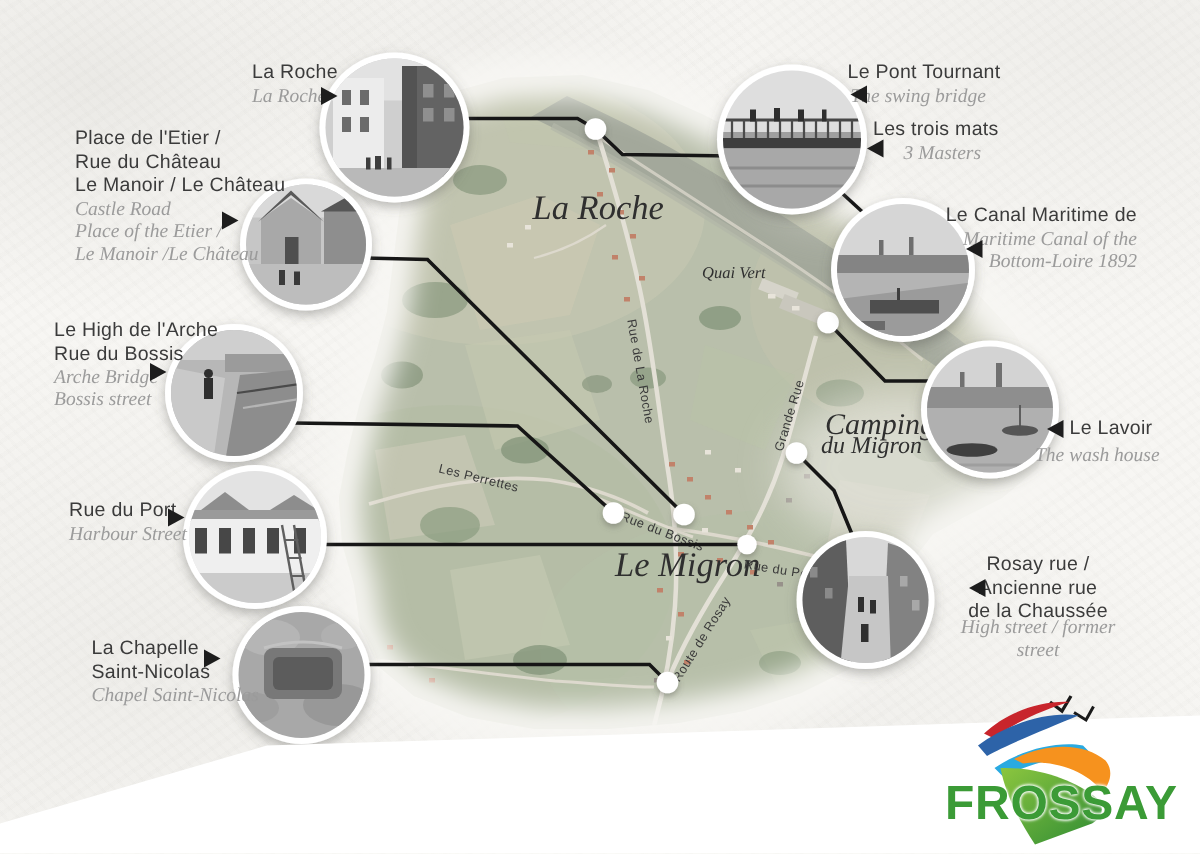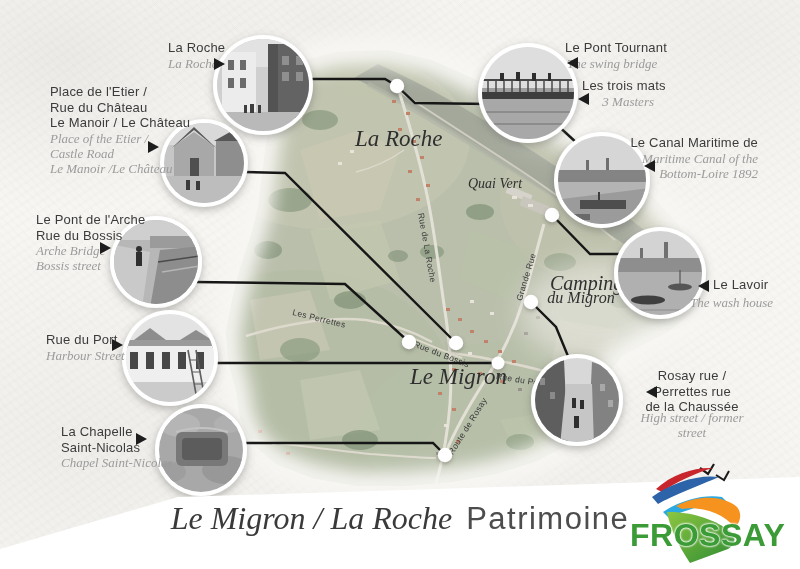--- a/index.html
+++ b/index.html
@@ -137,21 +137,21 @@
 
       <ellipse cx="600" cy="312" rx="80" ry="52" fill="#f3f1ec" opacity=".55" filter="url(#soft2)"></ellipse>
       <ellipse cx="688" cy="240" rx="52" ry="62" fill="#f3f1ec" opacity=".45" filter="url(#soft2)"></ellipse>
       <ellipse cx="560" cy="120" rx="60" ry="36" fill="#eeece6" opacity=".3" filter="url(#soft2)"></ellipse>
     </g>
 
     <path d="M292,64 L336,52 L388,50 L432,60 L468,76 L500,92 L540,116 L576,138 L612,162 L648,192 L676,222 L694,252 L700,284 L692,312 L668,332 L644,344 L622,356 L608,374 L600,398 L588,424 L566,446 L534,462 L496,474 L452,482 L404,486 L356,486 L312,478 L276,464 L252,444 L240,418 L236,390 L228,362 L226,332 L232,300 L240,268 L250,238 L258,208 L262,176 L266,144 L272,112 L280,86 Z" fill="none" stroke="#f7f6f3" stroke-width="28" filter="url(#soft)"></path>
   </svg>
 
   <div class="maplbl" style="left:355px;top:126px;font-size:23px;">La Roche</div>
-  <div class="maplbl" style="left:468px;top:176px;font-size:14px;">Quai Vert</div>
+  <div class="maplbl" style="left:468px;top:176px;font-size:11px;">Quai Vert</div>
   <div class="maplbl" style="left:550px;top:272px;font-size:20px;width:66px;text-align:center;">Camping</div>
   <div class="maplbl" style="left:545px;top:289px;font-size:16px;width:72px;text-align:center;">du Migron</div>
   <div class="maplbl" style="left:410px;top:364px;font-size:23px;">Le Migron</div>
 
   <div class="street rot" style="left:426px;top:212px;transform:rotate(80deg);">Rue de La Roche</div>
   <div class="street rot" style="left:294px;top:307px;transform:rotate(14deg);">Les Perrettes</div>
   <div class="street rot" style="left:514px;top:299px;transform:rotate(-73deg);">Grande Rue</div>
   <div class="street rot" style="left:416px;top:339px;transform:rotate(21deg);">Rue du Bossis</div>
   <div class="street rot" style="left:497px;top:371px;transform:rotate(9deg);">Rue du Port</div>
   <div class="street rot" style="left:446px;top:451px;transform:rotate(-58deg);">Route de Rosay</div>
@@ -386,28 +386,28 @@
   <div class="txt" style="left:168px;top:40px;">
     <div class="c-title">La Roche</div>
     <div class="c-sub">La Roche</div>
   </div>
   <span class="arr arr-r" style="left:214px;top:58px;"></span>
 
   <div class="txt" style="left:50px;top:84px;">
     <div class="c-title">Place de l'Etier /</div>
     <div class="c-title">Rue du Château</div>
     <div class="c-title">Le Manoir / Le Château</div>
+    <div class="c-sub">Castle Road</div>
     <div class="c-sub">Place of the Etier /</div>
-    <div class="c-sub">Castle Road</div>
     <div class="c-sub">Le Manoir /Le Château</div>
   </div>
   <span class="arr arr-r" style="left:148px;top:141px;"></span>
 
   <div class="txt" style="left:36px;top:212px;">
-    <div class="c-title">Le Pont de l'Arche</div>
+    <div class="c-title">Le High de l'Arche</div>
     <div class="c-title">Rue du Bossis</div>
     <div class="c-sub">Arche Bridge</div>
     <div class="c-sub">Bossis street</div>
   </div>
   <span class="arr arr-r" style="left:100px;top:242px;"></span>
 
   <div class="txt" style="left:46px;top:332px;">
     <div class="c-title">Rue du Port</div>
     <div class="c-sub">Harbour Street</div>
   </div>
@@ -440,21 +440,21 @@
   <span class="arr arr-l" style="left:644px;top:160px;"></span>
 
   <div class="txt" style="left:713px;top:277px;">
     <div class="c-title">Le Lavoir</div>
   </div>
   <div class="txt c-sub" style="left:690px;top:295px;">The wash house</div>
   <span class="arr arr-l" style="left:698px;top:280px;"></span>
 
   <div class="txt" style="left:638px;top:368px;width:108px;text-align:center;">
     <div class="c-title">Rosay rue /</div>
-    <div class="c-title">Perrettes rue</div>
+    <div class="c-title">Ancienne rue</div>
     <div class="c-title">de la Chaussée</div>
   </div>
   <div class="txt c-sub" style="left:628px;top:410px;width:128px;text-align:center;">High street / former street</div>
   <span class="arr arr-l" style="left:646px;top:386px;"></span>
 
   <svg width="800" height="569" viewBox="0 0 800 569" style="z-index:35">
     <polygon points="0,549 178,497 468,488 800,477 800,569 0,569" fill="#ffffff"></polygon>
     <g>
       <path d="M700,468 L708,474 L714,464" stroke="#1a1a1a" stroke-width="2.2" fill="none"></path>
       <path d="M716,475 L724,480 L729,471" stroke="#1a1a1a" stroke-width="2" fill="none"></path>
@@ -463,18 +463,15 @@
       <path d="M663,512 C682,499 706,494 722,497 L728,503 C708,503 684,510 669,518 Z" fill="#2aaae1"></path>
       <path d="M676,506 C700,494 724,496 737,507 C742,513 741,521 735,528 C724,513 700,506 682,509 Z" fill="#f6921e"></path>
       <linearGradient id="gGreen" x1="0" y1="0" x2="1" y2="1">
         <stop offset="0" stop-color="#8cc63f"></stop>
           <stop offset="1" stop-color="#2e8b34"></stop>
       </linearGradient>
       <path d="M667,512 C690,511 717,520 731,532 C737,538 735,545 728,549 L690,563 C678,545 670,528 667,512 Z" fill="url(#gGreen)"></path>
     </g>
   </svg>
 
-  <div class="footer-title">
-    <span class="ft-serif">Le Migron / La Roche</span><span class="ft-sans">Patrimoine</span>
-  </div>
   <div class="logo-text">FROSSAY</div>
 
 </div>
 
 </body></html>

